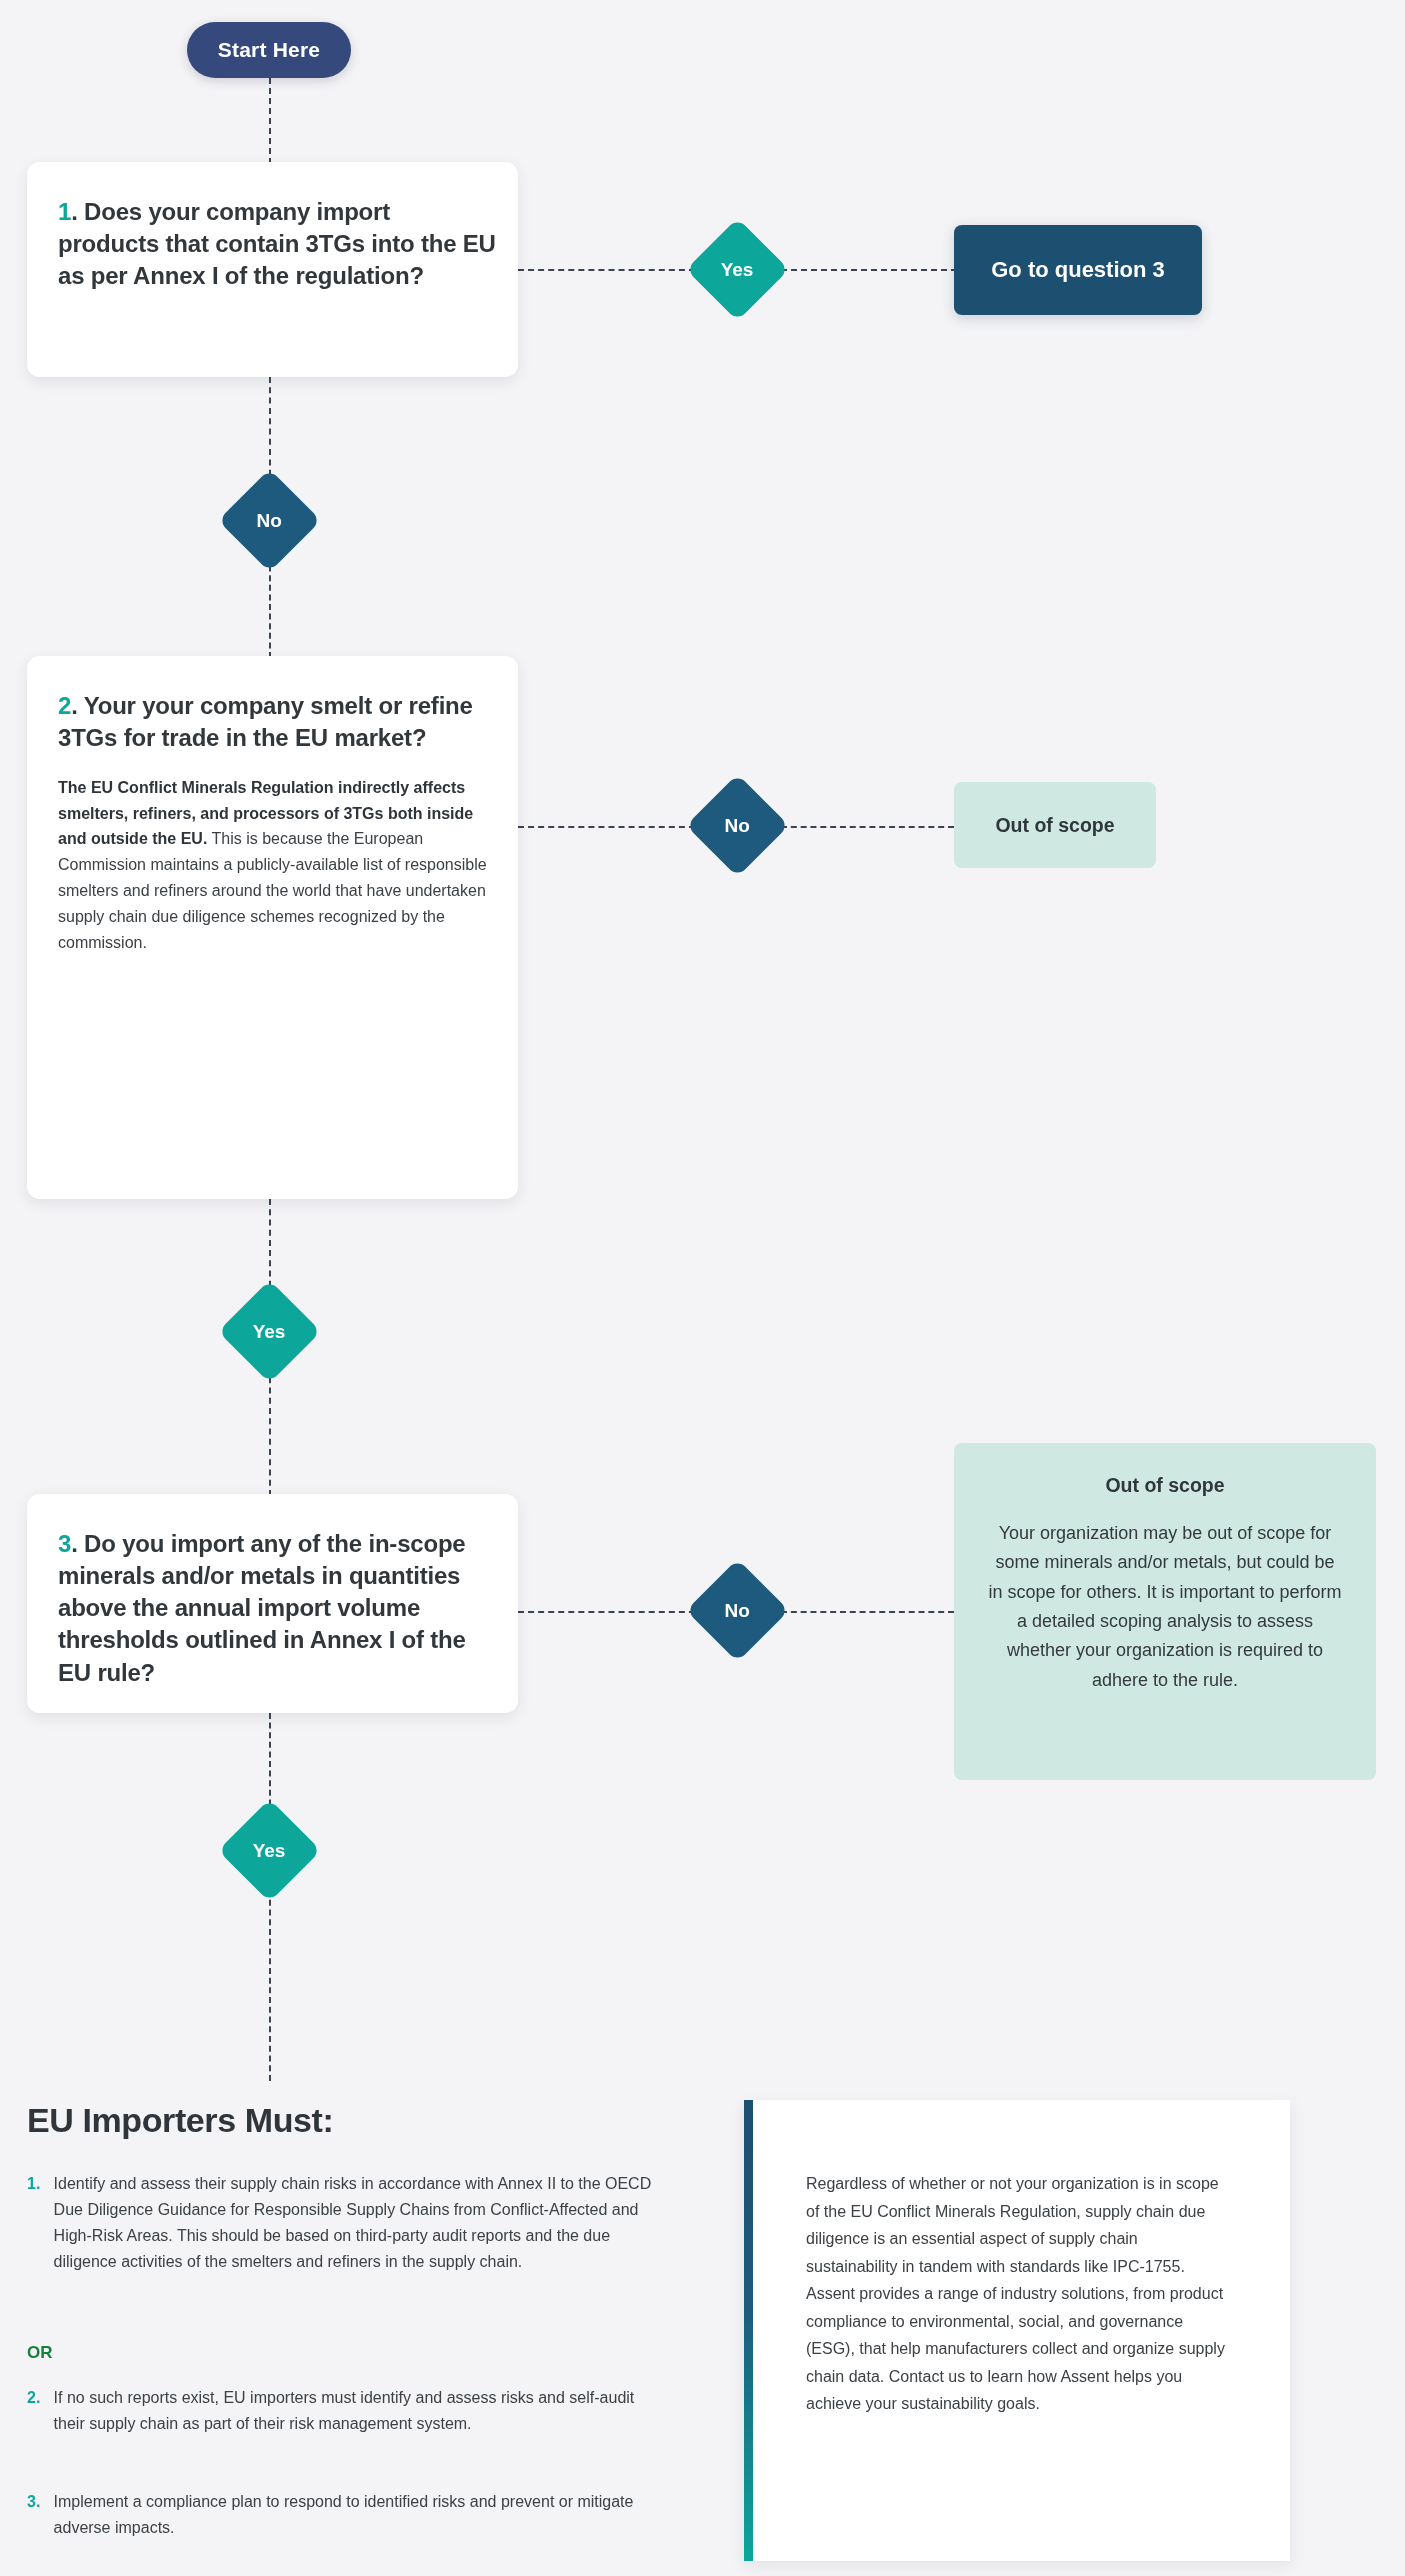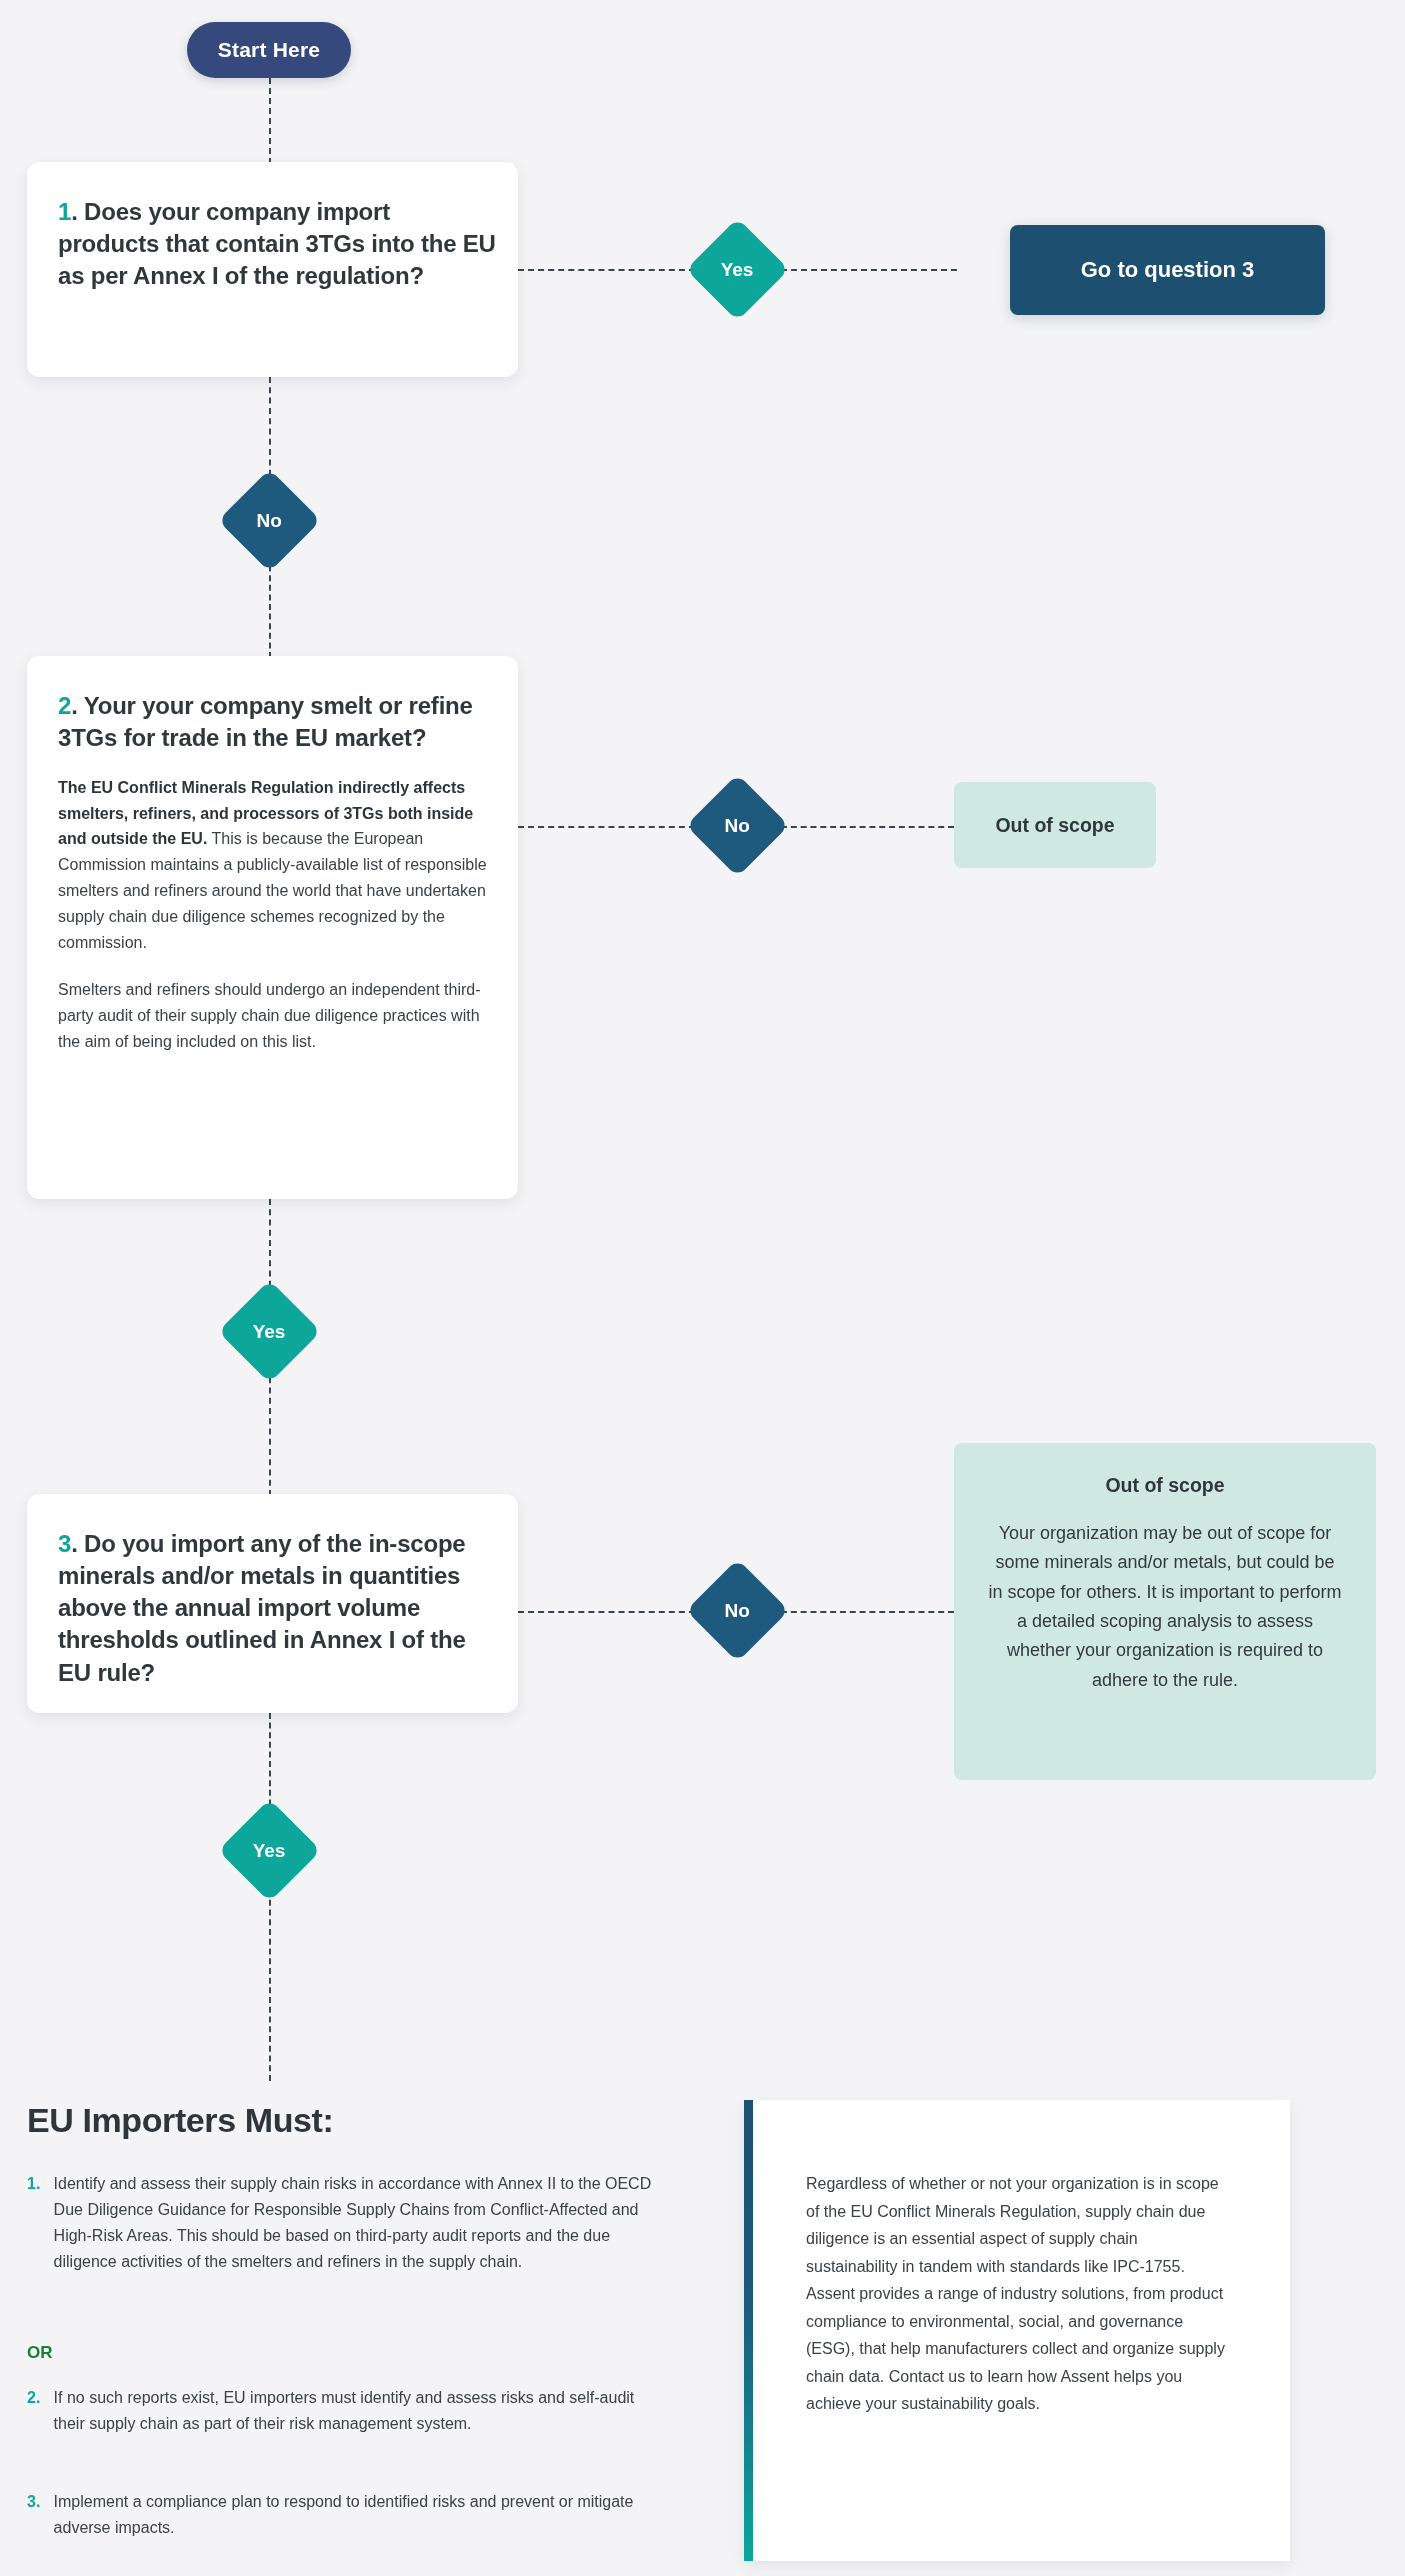--- a/index.html
+++ b/index.html
@@ -217,35 +217,34 @@
   <div class="qcard" style="left:27px; top:162px; width:491px; height:215px;">
     <div class="qtitle">
       <span class="qnum">1</span><span>. Does your company import products that contain 3TGs into the EU as per Annex I of the regulation?</span>
     </div>
   </div>
 
   <div class="diamond d-teal" style="left:701px; top:233px; width:73px; height:73px;">
     <span>Yes</span>
   </div>
 
-  <div class="result-dark" style="left:1010px; top:225px; width:315px; height:90px;">
+  <div class="result-dark" style="left:954px; top:225px; width:248px; height:90px;">
     <span>Go to question 3</span>
   </div>
 
   <div class="diamond d-navy" style="left:233px; top:484px; width:73px; height:73px;">
     <span>No</span>
   </div>
 
   <div class="qcard" style="left:27px; top:656px; width:491px; height:543px;">
     <div class="qtitle">
       <span class="qnum">2</span><span>. Your your company smelt or refine 3TGs for trade in the EU market?</span>
     </div>
     <div class="qbody">
       <p><b>The EU Conflict Minerals Regulation indirectly affects smelters, refiners, and processors of 3TGs both inside and outside the EU.</b><span> This is because the European Commission maintains a publicly-available list of responsible smelters and refiners around the world that have undertaken supply chain due diligence schemes recognized by the commission.</span></p>
-      <p>Smelters and refiners should undergo an independent third-party audit of their supply chain due diligence practices with the aim of being included on this list.</p>
     </div>
   </div>
 
   <div class="diamond d-navy" style="left:701px; top:789px; width:73px; height:73px;">
     <span>No</span>
   </div>
 
   <div class="result-mint" style="left:954px; top:782px; width:202px; height:86px;">
     <span class="mint-label">Out of scope</span>
   </div>

